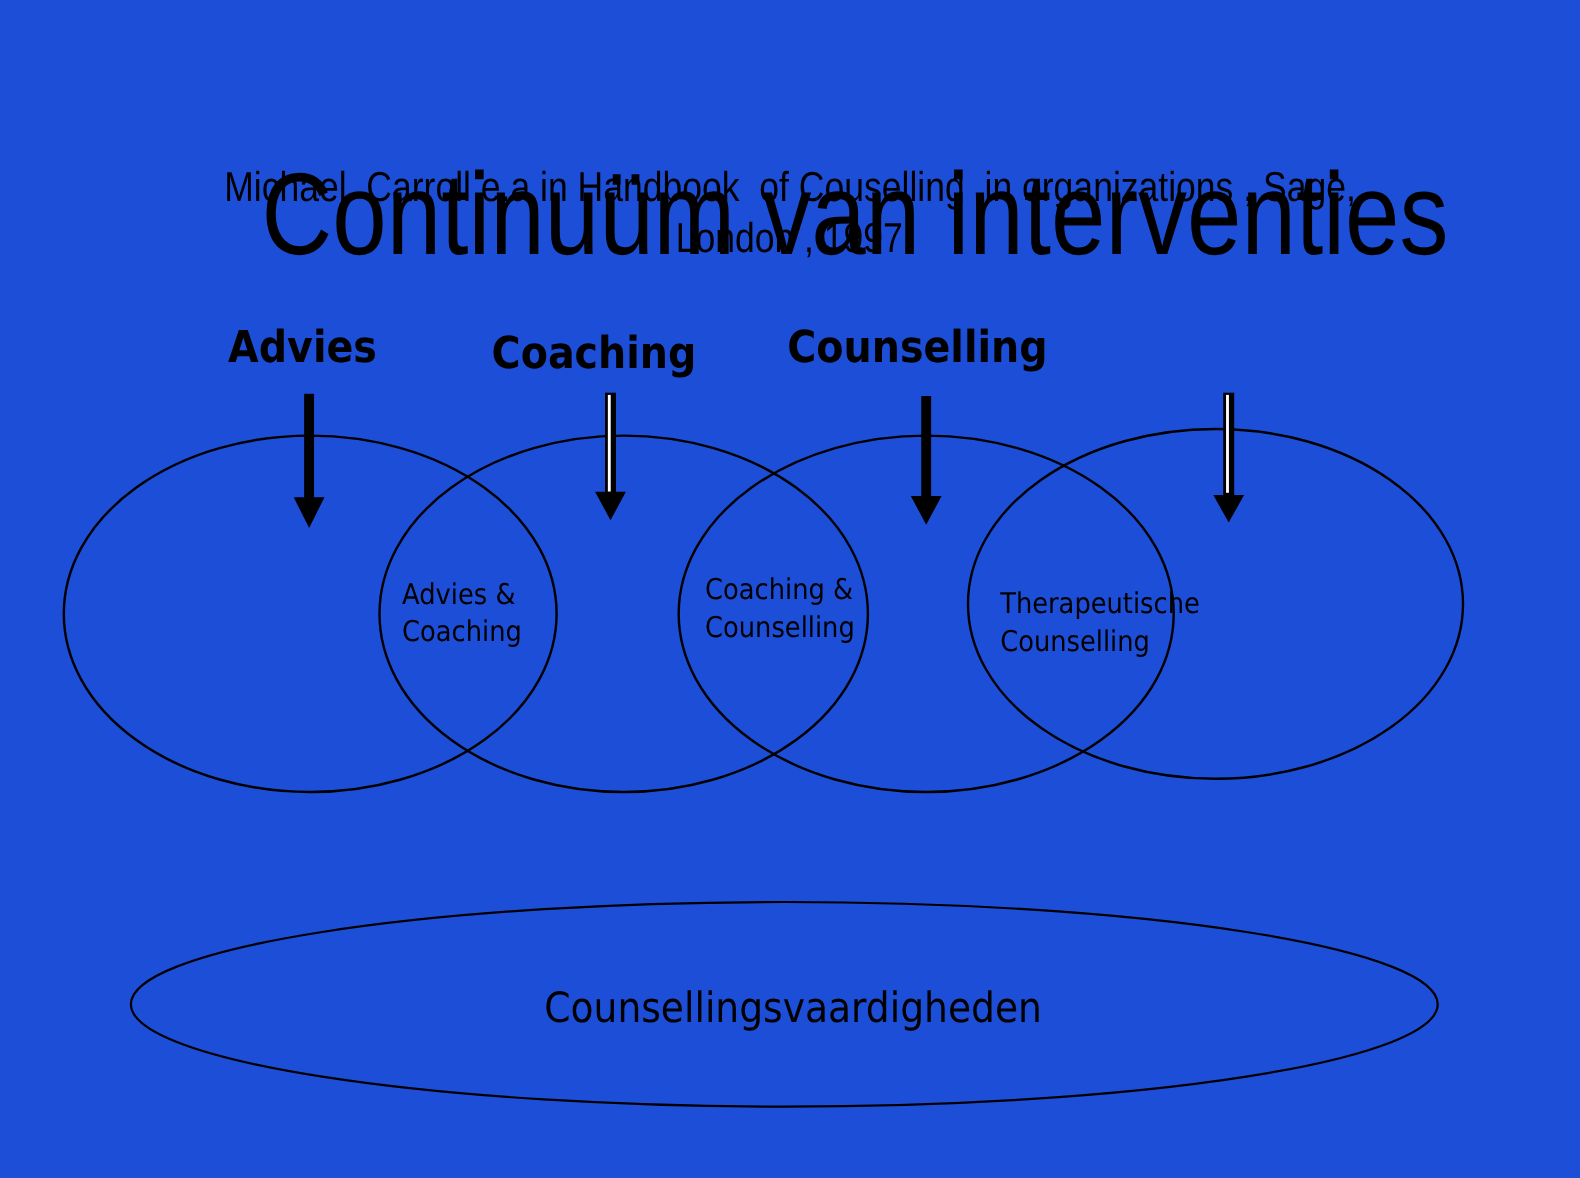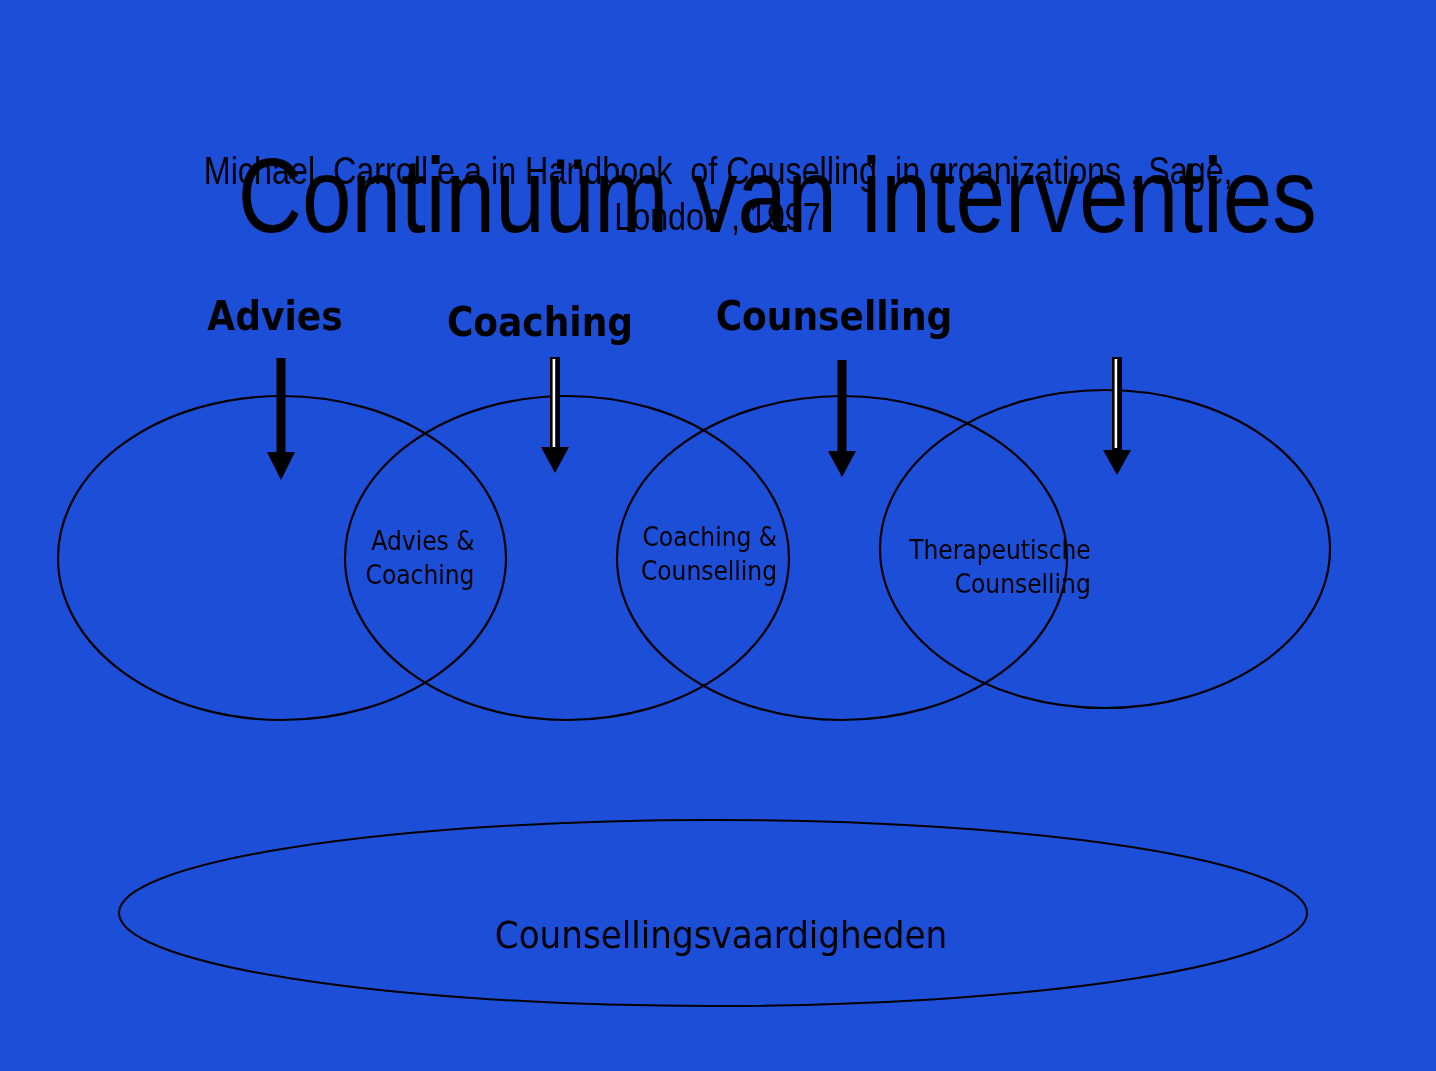--- a/index.html
+++ b/index.html
@@ -67,34 +67,33 @@
   .cat-label .squeeze {
     display: inline-block;
     transform: scaleX(0.9);
     transform-origin: center center;
   }
   .overlap-label {
     position: absolute;
     transform: translate(-50%, -50%);
     font-size: 26px;
     line-height: 1.32;
-    text-align: right;
+    text-align: left;
     white-space: nowrap;
   }
   .overlap-label .squeeze {
     display: inline-block;
     transform: scaleX(0.9);
     transform-origin: center center;
   }
   .base-label {
     position: absolute;
     transform: translate(-50%, -50%);
     font-size: 38px;
     white-space: nowrap;
-    margin-top: 19px;
   }
   .base-label .squeeze {
     display: inline-block;
     transform: scaleX(0.9);
     transform-origin: center center;
   }
   .diagram-svg {
     position: absolute;
     top: 0;
     left: 0;

